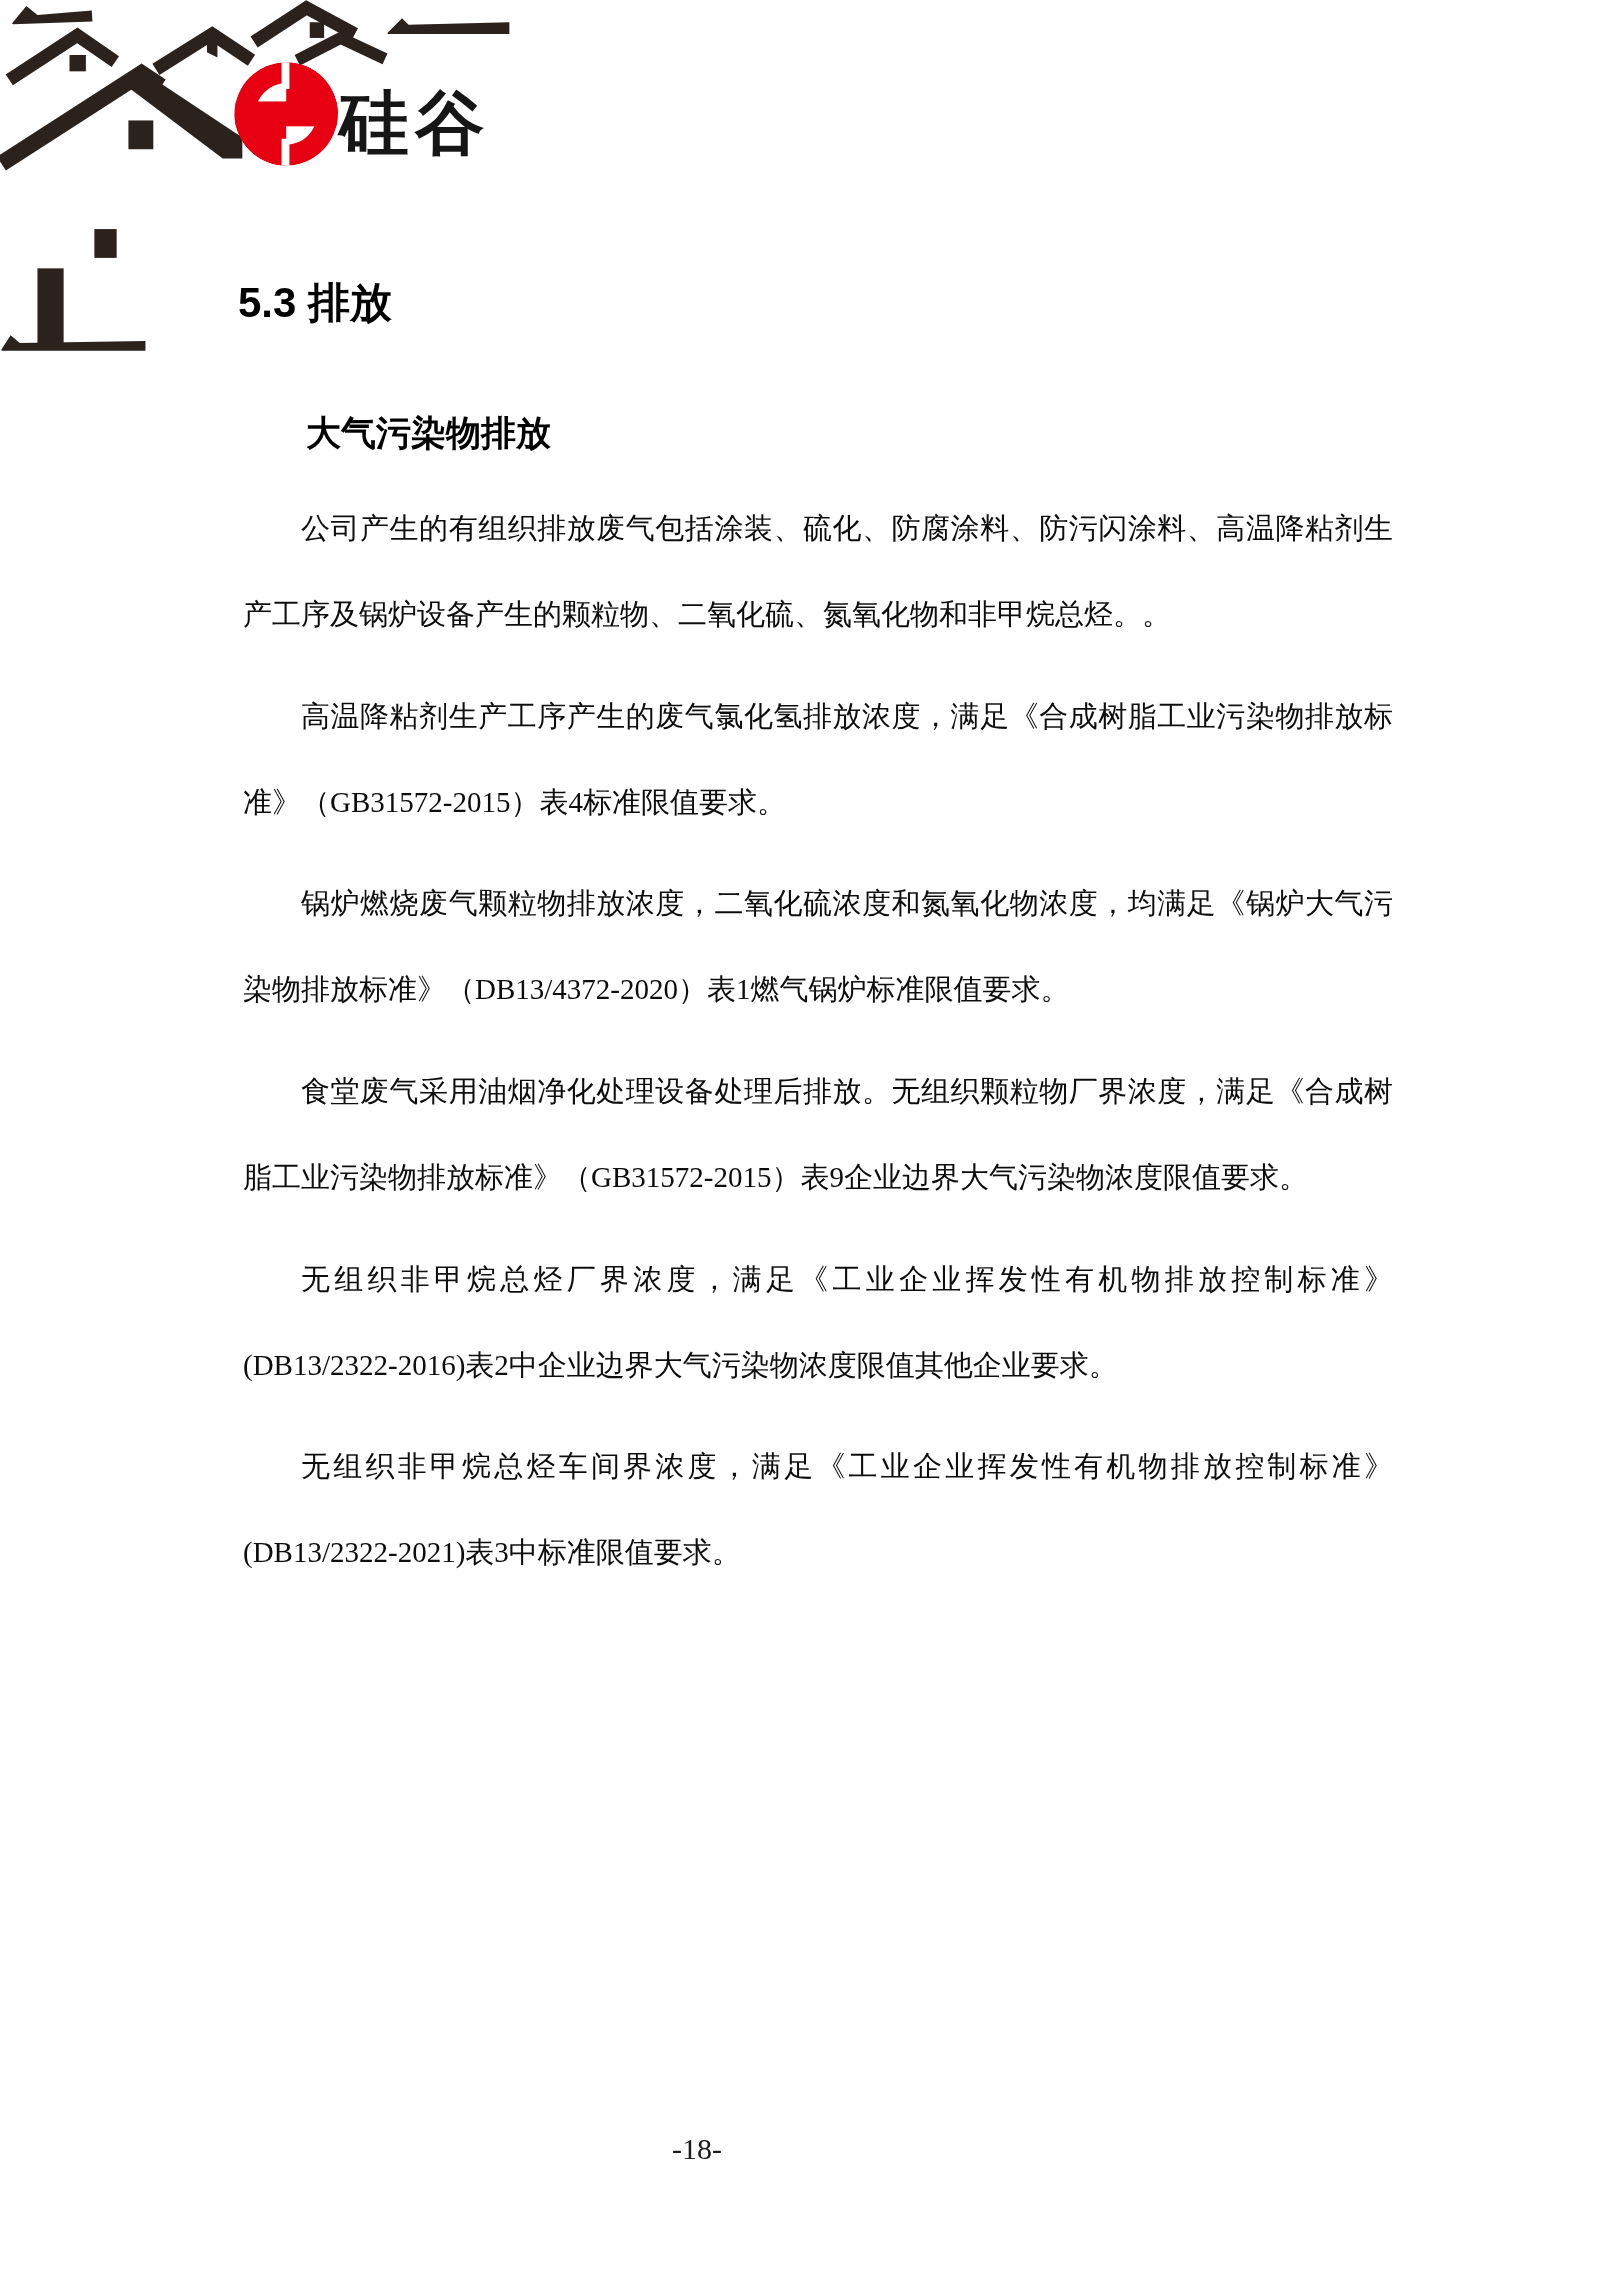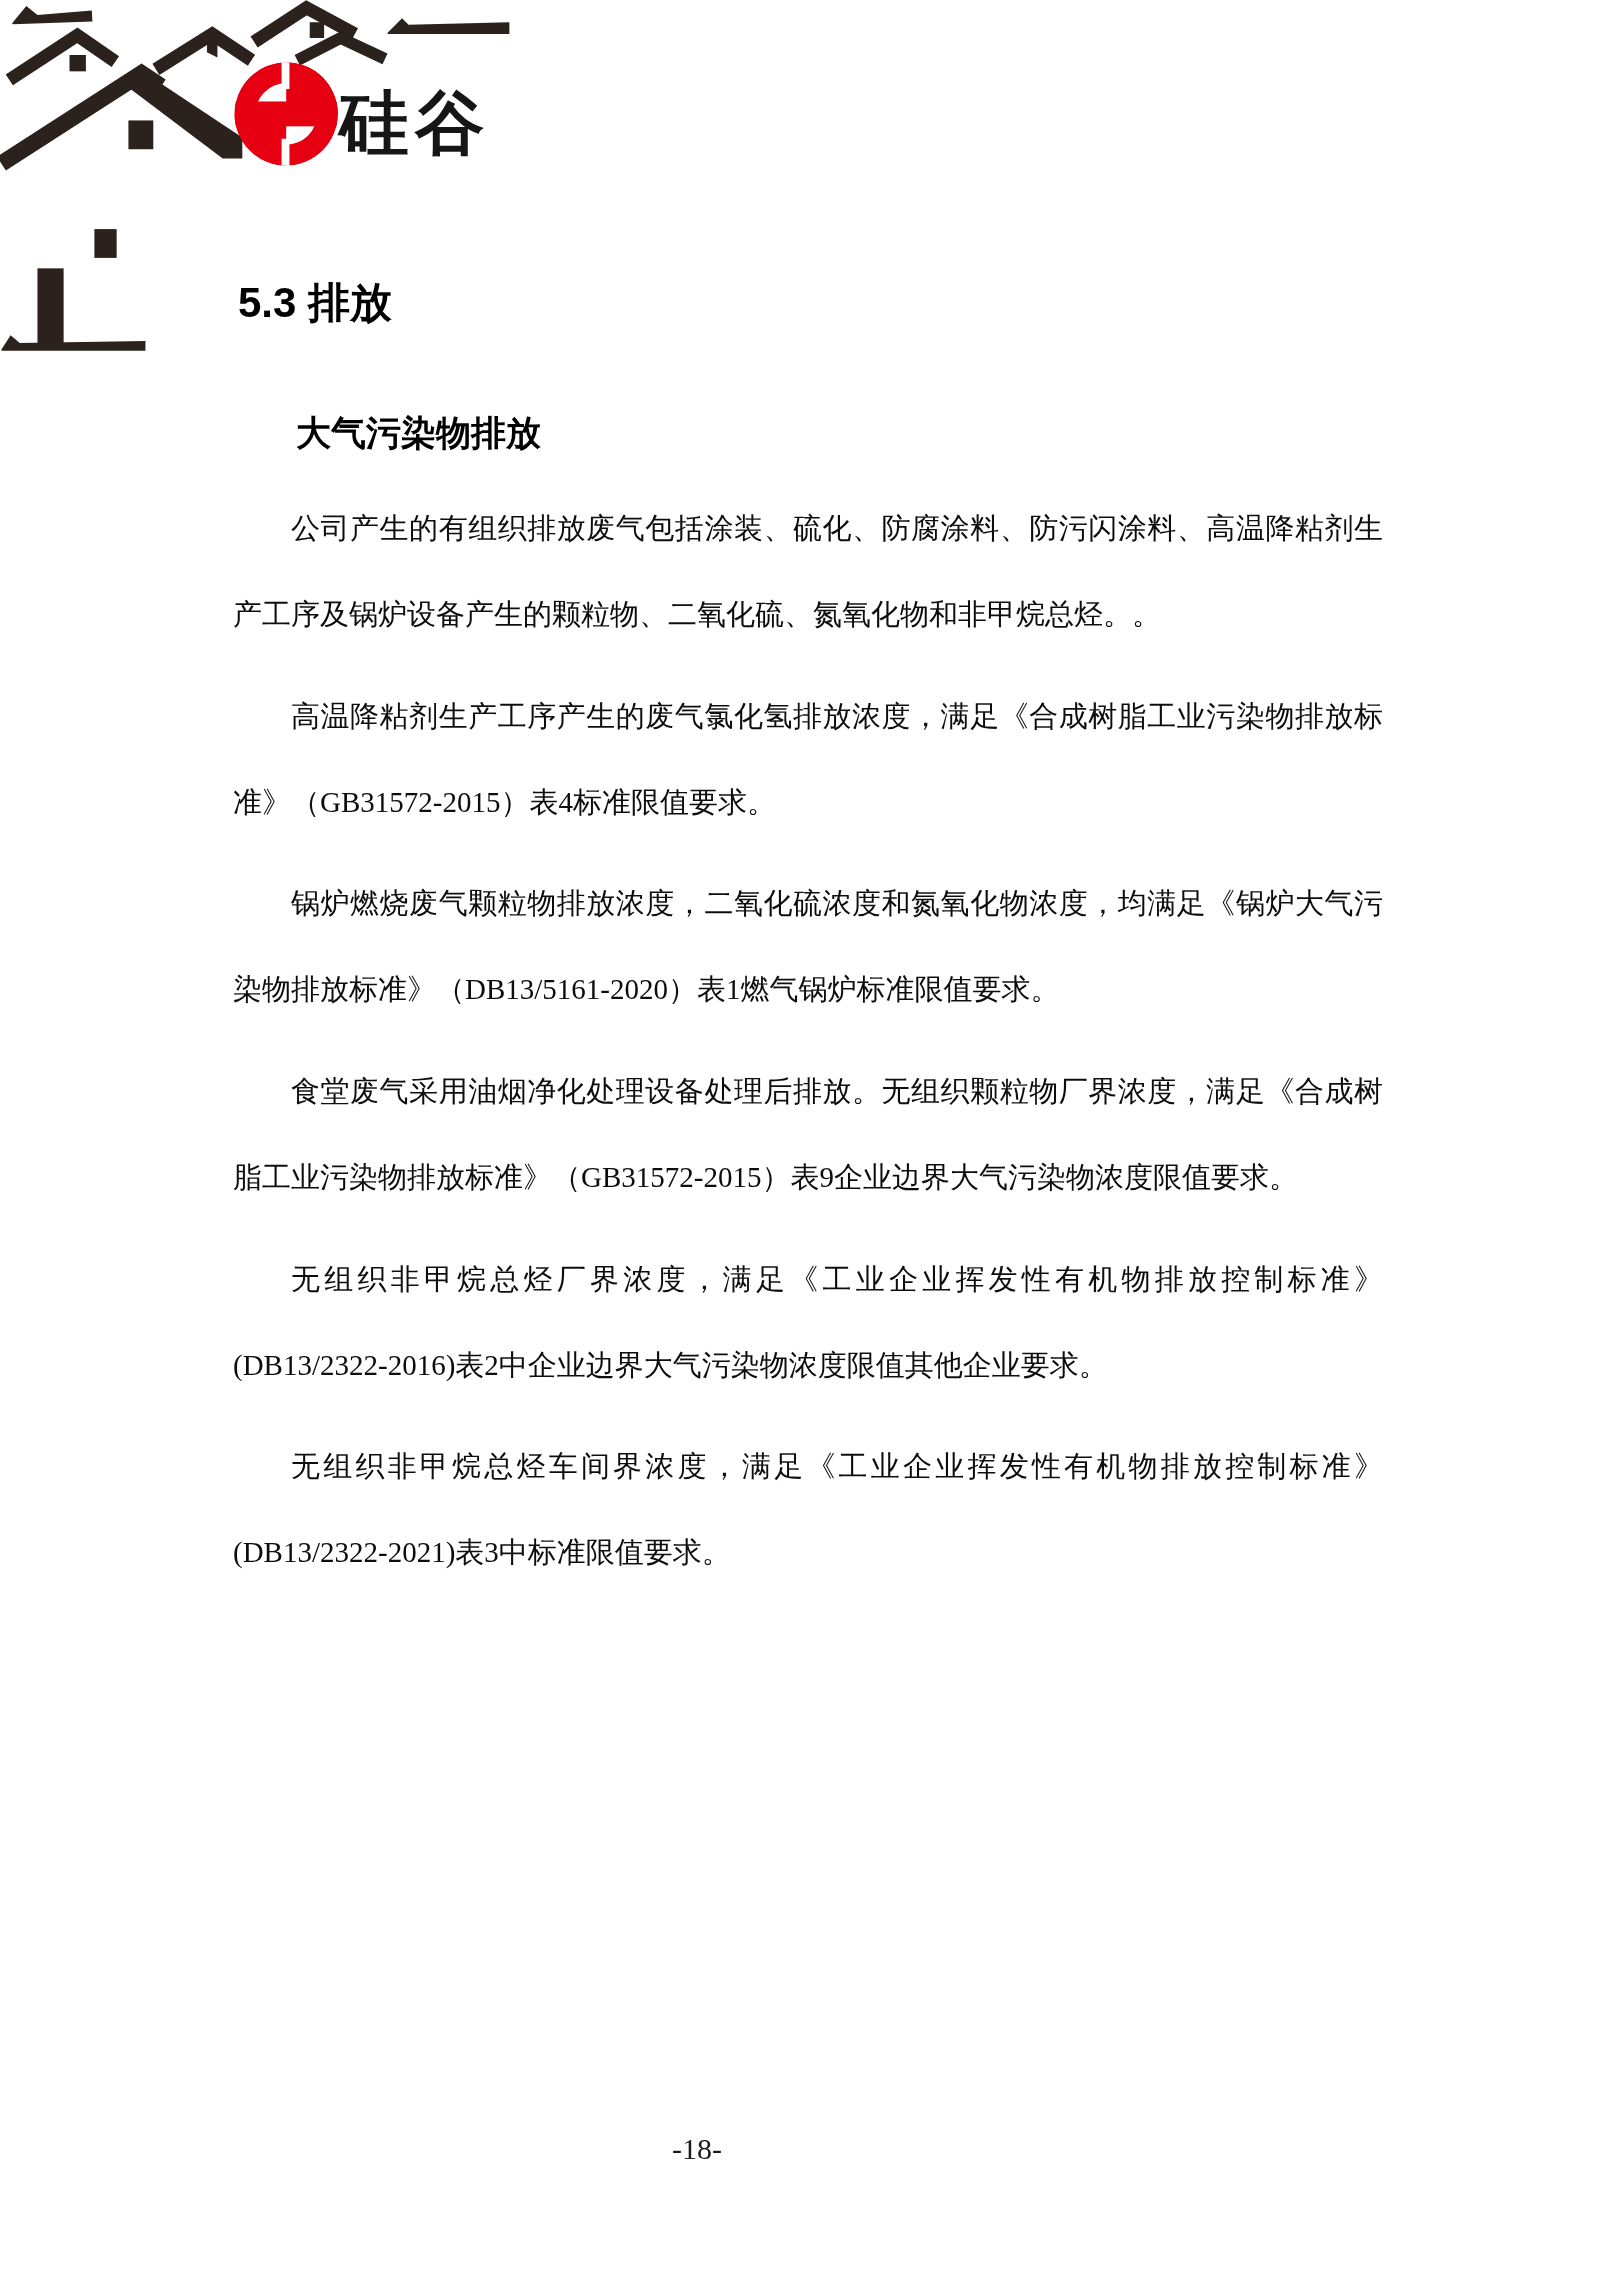--- a/index.html
+++ b/index.html
@@ -32,21 +32,21 @@
     margin: 0;
     font-family: Liberation Sans, sans-serif;
     font-weight: bold;
     font-size: 42px;
     line-height: 1.05;
     color: #000000;
     white-space: pre;
   }
   .content {
     position: absolute;
-    left: 233px;
+    left: 243px;
     top: 416px;
     width: 1150px;
   }
   .subsection-heading {
     margin: 0 0 34px 63px;
     font-size: 35px;
     font-weight: bold;
     line-height: 1.0;
     color: #000000;
     font-family: "Liberation Serif", serif;
@@ -114,21 +114,21 @@
     </g>
     <text x="518" y="224" font-size="106" font-weight="900" letter-spacing="10" fill="#161616" font-family="&quot;Liberation Sans&quot;, sans-serif">硅谷</text>
   </svg>
 
   <h1 class="section-heading">5.3 排放</h1>
 
   <div class="content">
     <h2 class="subsection-heading">大气污染物排放</h2>
     <p>公司产生的有组织排放废气包括涂装、硫化、防腐涂料、防污闪涂料、高温降粘剂生产工序及锅炉设备产生的颗粒物、二氧化硫、氮氧化物和非甲烷总烃。。</p>
     <p>高温降粘剂生产工序产生的废气氯化氢排放浓度，满足《合成树脂工业污染物排放标准》（GB31572-2015）表4标准限值要求。</p>
-    <p>锅炉燃烧废气颗粒物排放浓度，二氧化硫浓度和氮氧化物浓度，均满足《锅炉大气污染物排放标准》（DB13/5161-2020）表1燃气锅炉标准限值要求。</p>
+    <p>锅炉燃烧废气颗粒物排放浓度，二氧化硫浓度和氮氧化物浓度，均满足《锅炉大气污染物排放标准》（DB13/4372-2020）表1燃气锅炉标准限值要求。</p>
     <p>食堂废气采用油烟净化处理设备处理后排放。无组织颗粒物厂界浓度，满足《合成树脂工业污染物排放标准》（GB31572-2015）表9企业边界大气污染物浓度限值要求。</p>
     <p>无组织非甲烷总烃厂界浓度，满足《工业企业挥发性有机物排放控制标准》(DB13/2322-2016)表2中企业边界大气污染物浓度限值其他企业要求。</p>
     <p>无组织非甲烷总烃车间界浓度，满足《工业企业挥发性有机物排放控制标准》(DB13/2322-2021)表3中标准限值要求。</p>
   </div>
 
   <div class="page-number">-18-</div>
 
 </div>
 
 

